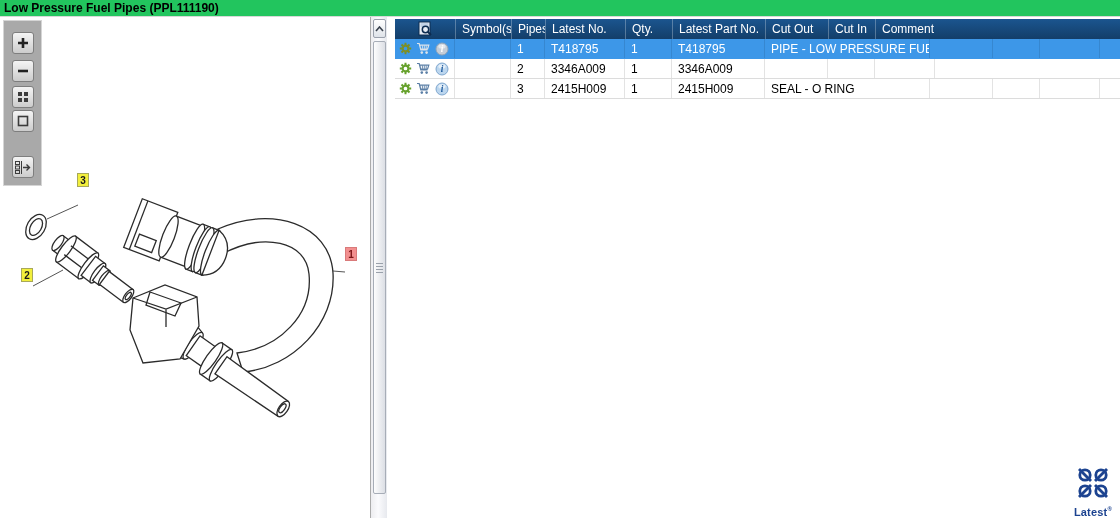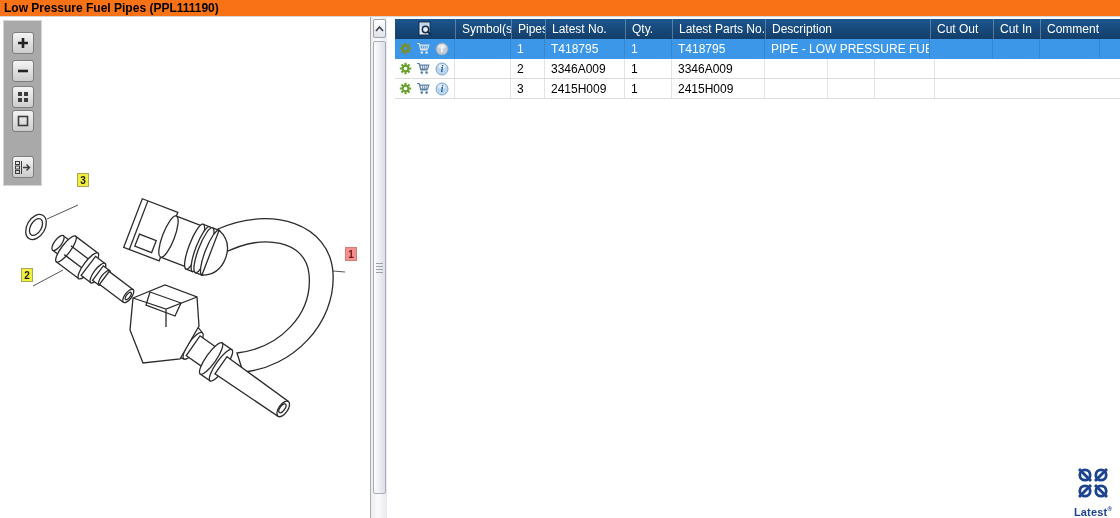--- a/index.html
+++ b/index.html
@@ -1,21 +1,21 @@
 <!DOCTYPE html>
 <html><head>
 <meta charset="utf-8">
 <style>
   * { margin:0; padding:0; box-sizing:border-box; }
   html,body { width:1120px; height:518px; overflow:hidden; background:#fff;
               font-family:"Liberation Sans", sans-serif; }
   #app { position:relative; width:1120px; height:518px; background:#fff; }
 
   
-  .titlebar { position:absolute; left:0; top:0; width:1120px; height:16px; background:#f97316; }
+  .titlebar { position:absolute; left:0; top:0; width:1120px; height:16px; background:#22c55e; }
   .titlebar .t { position:absolute; left:4px; top:1px; font-size:12px; font-weight:bold; color:#000; white-space:nowrap; }
   .top-divider { position:absolute; left:0; top:16px; width:1120px; height:1px; background:#d8d8d8; }
 
   
   .drawing-panel { position:absolute; left:0; top:17px; width:370px; height:501px; background:#fff; }
   svg.draw { position:absolute; left:0; top:0; }
   .ln { fill:none; stroke:#2b2b2b; stroke-width:1.3; }
   .lnf { fill:#ffffff; stroke:#2b2b2b; stroke-width:1.3; }
   .leader { fill:none; stroke:#555; stroke-width:1; }
 
@@ -208,22 +208,21 @@
           <rect x="2" y="1" width="11" height="13" fill="#e9eef5" stroke="#0d2c50"></rect>
           <path d="M3.5,3 H11.5 M3.5,5 H11.5" stroke="#9db8d6" stroke-width="1"></path>
           <circle cx="8.5" cy="8.5" r="3.2" fill="none" stroke="#0d2c50" stroke-width="1.5"></circle>
           <path d="M10.8,10.8 L14,14" stroke="#0d2c50" stroke-width="2"></path>
         </svg>
       </div>
       <div class="th c-sym">Symbol(s)</div>
       <div class="th c-item">Pipes</div>
       <div class="th c-pn">Latest No.</div>
       <div class="th c-qty">Qty.</div>
-      <div class="th c-lpn">Latest Parts No.</div>
-      <div class="th c-desc">Description</div>
+      <div class="th c-lpn">Latest Part No.</div>
       <div class="th c-cout">Cut Out</div>
       <div class="th c-cin">Cut In</div>
       <div class="th c-com">Comment</div>
     </div>
 
     <div class="trow selected">
       <div class="td c-act acts">
         <span class="ic">
           <svg width="13" height="13">
               <g stroke="#7b8f27" stroke-width="2">
@@ -319,20 +318,21 @@
               <ellipse cx="7" cy="4.4" rx="3.6" ry="2.2" fill="rgba(255,255,255,0.6)"></ellipse>
               <text x="7" y="10.4" text-anchor="middle" font-family="Liberation Serif, serif" font-size="9.5" font-weight="bold" font-style="italic" fill="#1d5a9e">i</text>
             </svg>
         </span>
       </div>
       <div class="td c-sym"></div>
       <div class="td c-item">3</div>
       <div class="td c-pn">2415H009</div>
       <div class="td c-qty">1</div>
       <div class="td c-lpn">2415H009</div>
+      <div class="td c-desc">SEAL - O RING</div>
       <div class="td c-cout"></div>
       <div class="td c-cin"></div>
       <div class="td c-com"></div>
     </div>
   </div>
 
   <div class="brand">
     <svg width="36" height="36" viewBox="0 0 36 36">
       <g stroke="#1c4390" stroke-width="2.8" fill="none">
         <circle cx="10" cy="10" r="5.2"></circle>

